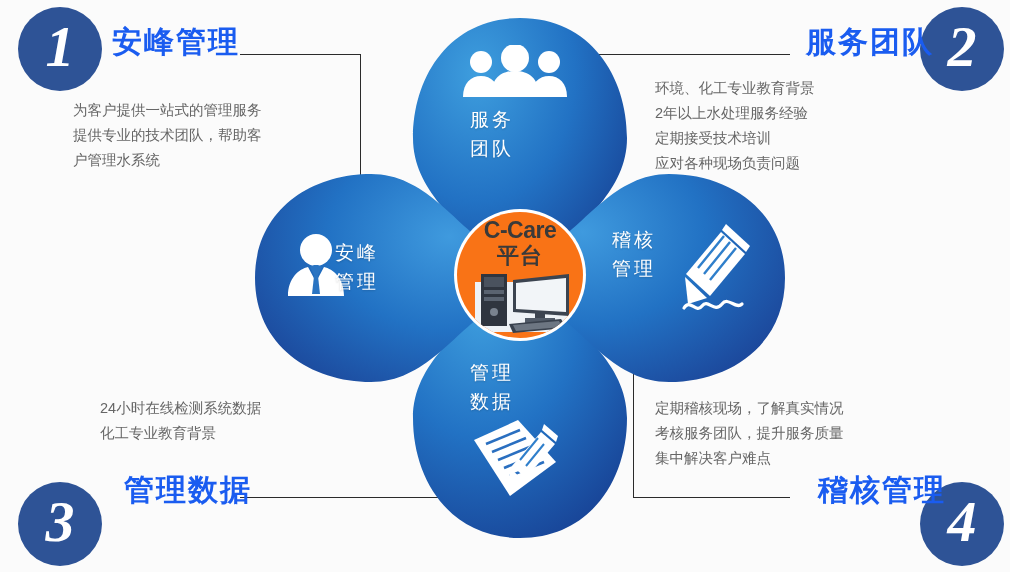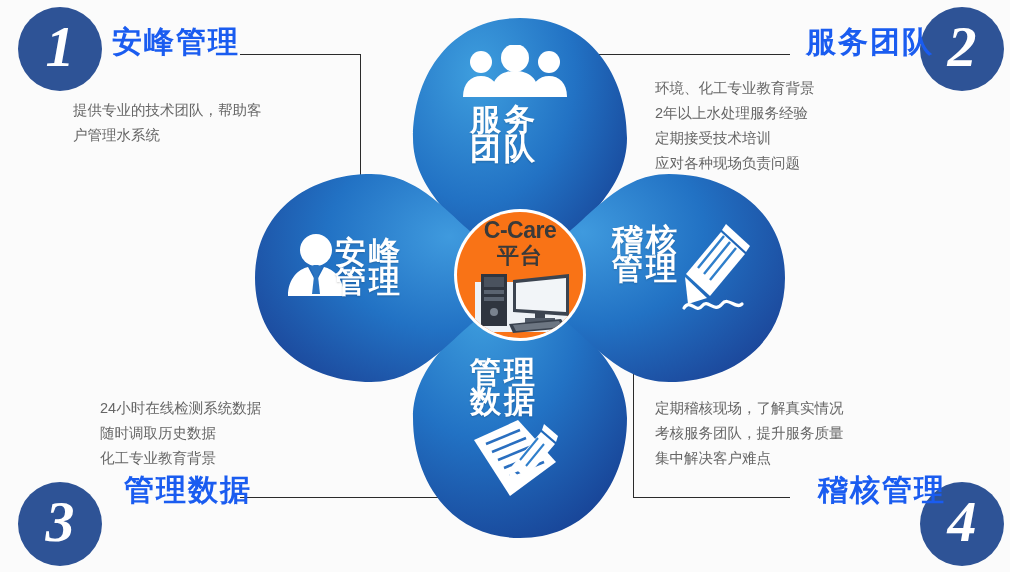--- a/index.html
+++ b/index.html
@@ -83,21 +83,21 @@
   }
   #center-label .en{
     display:block;font-size:23px;font-weight:700;letter-spacing:-0.5px;line-height:24px;
   }
   #center-label .cn{
     display:block;font-size:22px;font-weight:700;line-height:27px;letter-spacing:1px;
   }
 
   
   .petal-text{
-    position:absolute;color:#ffffff;font-weight:700;font-size:31px;
+    position:absolute;color:#ffffff;font-weight:400;font-size:19px;
     line-height:29px;letter-spacing:3px;text-align:center;white-space:nowrap;
     text-shadow:0 1px 2px rgba(0,0,0,.18);
   }
   #pt-top{left:470px;top:105px;}
   #pt-left{left:335px;top:238px;}
   #pt-right{left:612px;top:225px;}
   #pt-bottom{left:470px;top:358px;}
 
   .petal-icon{position:absolute;}
   #pi-top{left:461px;top:45px;}
@@ -129,32 +129,32 @@
   <div class="badge" id="badge-4">
     <span>4</span>
   </div>
 
   <div class="qhead" id="head-1">安峰管理</div>
   <div class="qhead" id="head-2">服务团队</div>
   <div class="qhead" id="head-3">管理数据</div>
   <div class="qhead" id="head-4">稽核管理</div>
 
   <div class="qbody" id="body-1">
+    <div>为客户提供一站式的管理服务</div>
     <div>提供专业的技术团队，帮助客</div>
     <div>户管理水系统</div>
   </div>
   <div class="qbody" id="body-2">
     <div>环境、化工专业教育背景</div>
     <div>2年以上水处理服务经验</div>
     <div>定期接受技术培训</div>
     <div>应对各种现场负责问题</div>
   </div>
   <div class="qbody" id="body-3">
     <div>24小时在线检测系统数据</div>
-    <div>随时调取历史数据</div>
     <div>化工专业教育背景</div>
   </div>
   <div class="qbody" id="body-4">
     <div>定期稽核现场，了解真实情况</div>
     <div>考核服务团队，提升服务质量</div>
     <div>集中解决客户难点</div>
   </div>
 
   <svg id="flower" viewBox="0 0 530 520">
     <defs>

